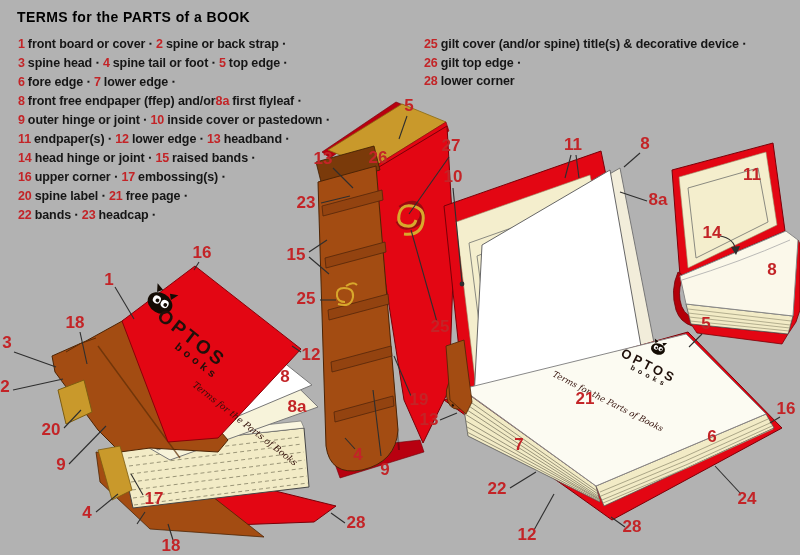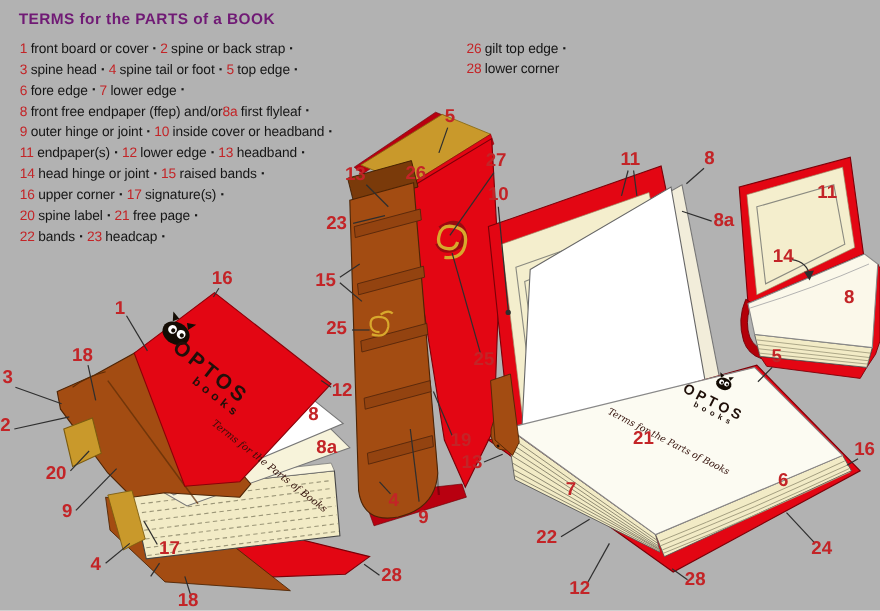--- a/index.html
+++ b/index.html
@@ -1,23 +1,23 @@
 <!DOCTYPE html>
 <html><head>
 <meta charset="utf-8">
 <style>
   html,body{margin:0;padding:0;}
   #stage{position:relative;width:800px;height:555px;background:#b2b2b2;overflow:hidden;
          font-family:"Liberation Sans",sans-serif;}
   #title{position:absolute;left:17px;top:9px;font-weight:bold;font-size:14px;
-         letter-spacing:.4px;color:#701a75;white-space:nowrap;}
+         letter-spacing:.4px;color:#000000;white-space:nowrap;}
   .legend{position:absolute;}
   #legend-left{left:18px;top:34px;}
   #legend-right{left:424px;top:34px;}
-  .lg-line{white-space:nowrap;height:19px;line-height:19px;font-weight:normal;font-size:12.5px;
+  .lg-line{white-space:nowrap;height:19px;line-height:19px;font-weight:bold;font-size:12.5px;
            color:#161616;letter-spacing:-0.1px;}
   .lg-num{color:#c32427;margin-right:3px;}
   .lg-sep{font-size:8px;vertical-align:2px;margin:0 4px;}
   #art{position:absolute;left:0;top:0;}
   .ann{font-family:"Liberation Sans",sans-serif;font-weight:bold;font-size:17px;fill:#c32427;}
   .leader{stroke:#2e2e2e;stroke-width:1.1;fill:none;}
   .optos{font-weight:bold;letter-spacing:3px;fill:#20100a;}
   .optos-sub{font-weight:bold;letter-spacing:4px;fill:#20100a;}
   .scriptline{font-family:"DejaVu Serif",serif;font-style:italic;fill:#33100a;}
 </style>
@@ -234,24 +234,25 @@
         <text x="772" y="275" text-anchor="middle" class="ann">8</text>
       </g>
   </svg>
 
   <div id="title">TERMS for the PARTS of a BOOK</div>
   <div id="legend-left" class="legend">
       <div class="lg-line"><span class="lg-num">1</span><span>front board or cover</span><span class="lg-sep">▪</span><span class="lg-num">2</span><span>spine or back strap</span><span class="lg-sep">▪</span></div>
       <div class="lg-line"><span class="lg-num">3</span><span>spine head</span><span class="lg-sep">▪</span><span class="lg-num">4</span><span>spine tail or foot</span><span class="lg-sep">▪</span><span class="lg-num">5</span><span>top edge</span><span class="lg-sep">▪</span></div>
       <div class="lg-line"><span class="lg-num">6</span><span>fore edge</span><span class="lg-sep">▪</span><span class="lg-num">7</span><span>lower edge</span><span class="lg-sep">▪</span></div>
       <div class="lg-line"><span class="lg-num">8</span><span>front free endpaper (ffep) and/or</span><span class="lg-num">8a</span><span>first flyleaf</span><span class="lg-sep">▪</span></div>
-      <div class="lg-line"><span class="lg-num">9</span><span>outer hinge or joint</span><span class="lg-sep">▪</span><span class="lg-num">10</span><span>inside cover or headband</span><span class="lg-sep">▪</span></div>
+      <div class="lg-line"><span class="lg-num">9</span><span>outer hinge or joint</span><span class="lg-sep">▪</span><span class="lg-num">10</span><span>inside cover or pastedown</span><span class="lg-sep">▪</span></div>
       <div class="lg-line"><span class="lg-num">11</span><span>endpaper(s)</span><span class="lg-sep">▪</span><span class="lg-num">12</span><span>lower edge</span><span class="lg-sep">▪</span><span class="lg-num">13</span><span>headband</span><span class="lg-sep">▪</span></div>
       <div class="lg-line"><span class="lg-num">14</span><span>head hinge or joint</span><span class="lg-sep">▪</span><span class="lg-num">15</span><span>raised bands</span><span class="lg-sep">▪</span></div>
-      <div class="lg-line"><span class="lg-num">16</span><span>upper corner</span><span class="lg-sep">▪</span><span class="lg-num">17</span><span>signature(s)</span><span class="lg-sep">▪</span></div>
+      <div class="lg-line"><span class="lg-num">16</span><span>upper corner</span><span class="lg-sep">▪</span><span class="lg-num">17</span><span>embossing(s)</span><span class="lg-sep">▪</span></div>
       <div class="lg-line"><span class="lg-num">20</span><span>spine label</span><span class="lg-sep">▪</span><span class="lg-num">21</span><span>free page</span><span class="lg-sep">▪</span></div>
       <div class="lg-line"><span class="lg-num">22</span><span>bands</span><span class="lg-sep">▪</span><span class="lg-num">23</span><span>headcap</span><span class="lg-sep">▪</span></div>
     </div>
   <div id="legend-right" class="legend">
+      <div class="lg-line"><span class="lg-num">25</span><span>gilt cover (and/or spine) title(s) &amp; decorative device</span><span class="lg-sep">▪</span></div>
       <div class="lg-line"><span class="lg-num">26</span><span>gilt top edge</span><span class="lg-sep">▪</span></div>
       <div class="lg-line"><span class="lg-num">28</span><span>lower corner</span></div>
     </div>
 </div>
 
 </body></html>

